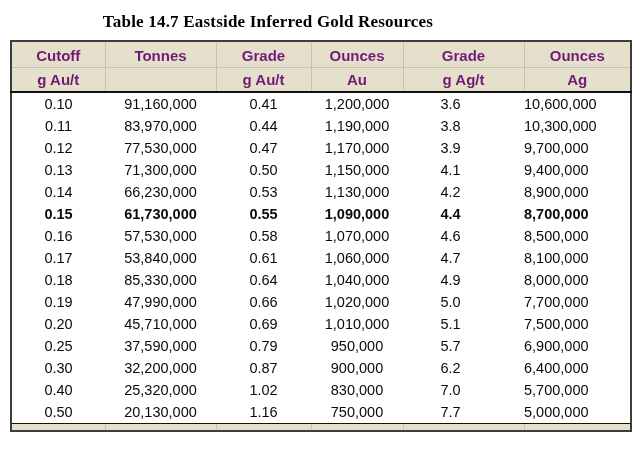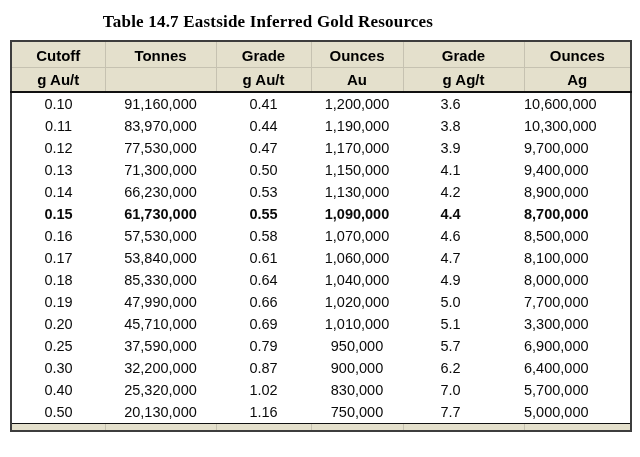--- a/index.html
+++ b/index.html
@@ -33,21 +33,21 @@
     top:40px;left:10px;
     width:620px;
     border-collapse:collapse;
     table-layout:fixed;
     border:2px solid var(--outer-border);
   }
   thead th{
     background:var(--header-bg);
     font-weight:bold;
     font-size:15px;
-    color:#000000;
+    color:#701a75;
     height:23px;
     padding:0;
     text-align:center;
     vertical-align:middle;
   }
   thead th + th{border-left:1px solid var(--grid-line);}
   thead tr.header-line-1 th{border-bottom:1px solid var(--grid-line);padding-top:2px;}
   thead tr.header-line-2 th{border-bottom:2px solid var(--heavy-line);}
   tbody td{
     height:22px;
@@ -187,21 +187,21 @@
           <td>1,020,000</td>
           <td>5.0</td>
           <td>7,700,000</td>
         </tr>
         <tr>
           <td>0.20</td>
           <td>45,710,000</td>
           <td>0.69</td>
           <td>1,010,000</td>
           <td>5.1</td>
-          <td>3,300,000</td>
+          <td>7,500,000</td>
         </tr>
         <tr>
           <td>0.25</td>
           <td>37,590,000</td>
           <td>0.79</td>
           <td>950,000</td>
           <td>5.7</td>
           <td>6,900,000</td>
         </tr>
         <tr>

